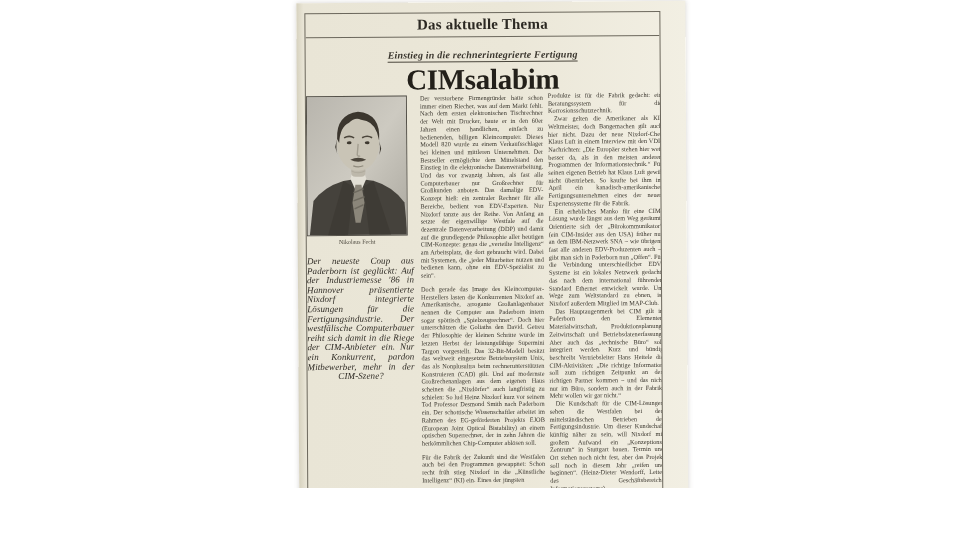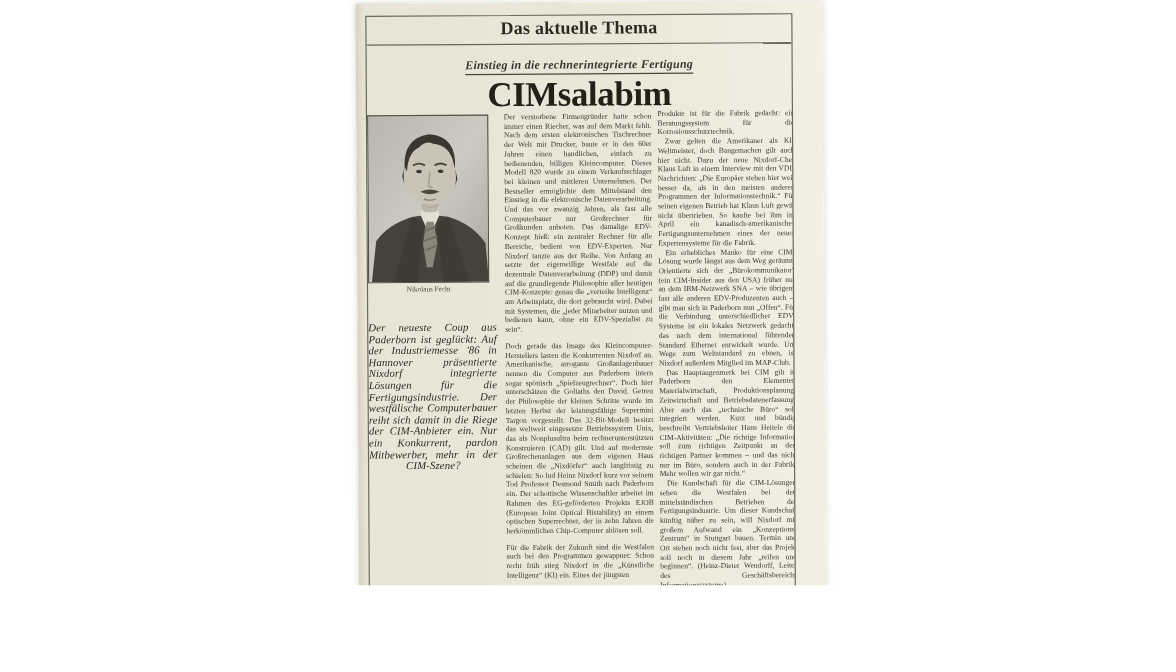--- a/index.html
+++ b/index.html
@@ -34,21 +34,21 @@
   }
   .content { position:absolute; left:0; top:78px; right:0; bottom:0; }
 
   .left-col { position:absolute; left:0px; top:4px; width:107px; }
   .photo {
     width:101px; height:140px; border:1px solid #55524a; background:#c6c3ba;
     overflow:hidden;
   }
   .caption { text-align:center; font-size:6px; color:#4a463c; margin-top:3px; width:101px; }
   .lead {
-    margin-top:24px; width:107px; font-style:italic; font-size:9px;
+    margin-top:12px; width:107px; font-style:italic; font-size:9px;
     line-height:9.6px; text-align:justify; text-align-last:center; color:#2e2a24;
     letter-spacing:.1px;
   }
 
   .bodycol {
     position:absolute; top:0; font-size:6.3px; line-height:7.7px;
     text-align:justify; color:#3a362e; word-spacing:.2px;
   }
   .col1 { left:114px; width:123px; top:3px; }
   .col2 { left:242px; width:114px; top:1px; }

